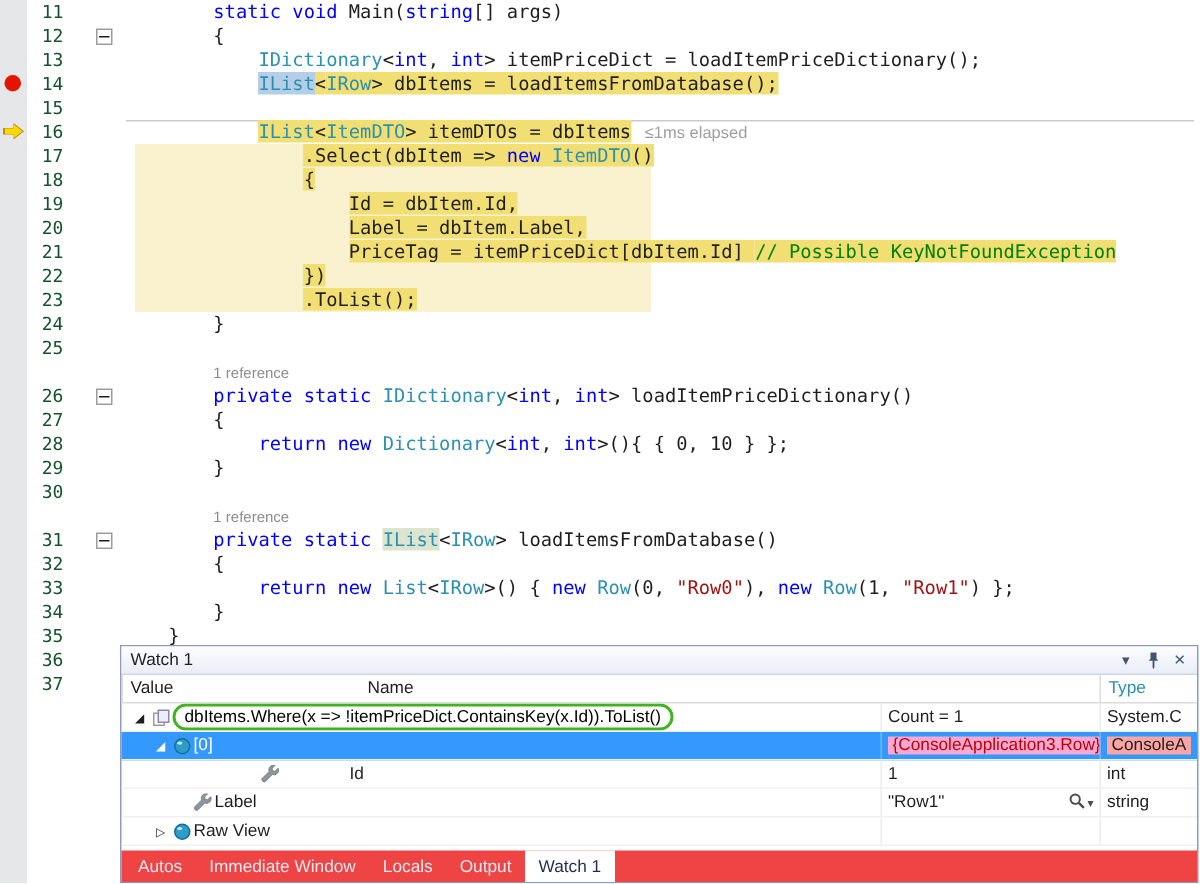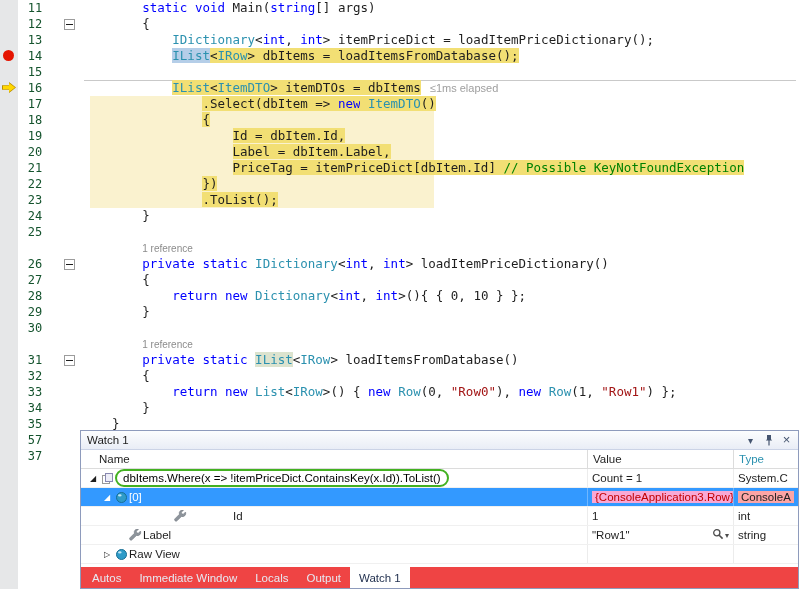--- a/index.html
+++ b/index.html
@@ -100,21 +100,21 @@
       <div class="row"><span class="num">27</span><span class="fold"></span><span class="code"><span class="p">        {</span></span></div>
       <div class="row"><span class="num">28</span><span class="fold"></span><span class="code"><span class="p">            </span><span class="k">return</span><span class="p"> </span><span class="k">new</span><span class="p"> </span><span class="t">Dictionary</span><span class="p">&lt;</span><span class="k">int</span><span class="p">, </span><span class="k">int</span><span class="p">&gt;(){ { 0, 10 } };</span></span></div>
       <div class="row"><span class="num">29</span><span class="fold"></span><span class="code"><span class="p">        }</span></span></div>
       <div class="row"><span class="num">30</span><span class="fold"></span><span class="code"></span></div>
       <div class="row"><span class="num"></span><span class="fold"></span><span class="code"><span class="p">        </span><span class="cl">1 reference</span></span></div>
       <div class="row"><span class="num">31</span><span class="fold"><span class="fbox"></span></span><span class="code"><span class="p">        </span><span class="k">private static</span><span class="p"> </span><span class="t ref">IList</span><span class="p">&lt;</span><span class="t">IRow</span><span class="p">&gt; loadItemsFromDatabase()</span></span></div>
       <div class="row"><span class="num">32</span><span class="fold"></span><span class="code"><span class="p">        {</span></span></div>
       <div class="row"><span class="num">33</span><span class="fold"></span><span class="code"><span class="p">            </span><span class="k">return</span><span class="p"> </span><span class="k">new</span><span class="p"> </span><span class="t">List</span><span class="p">&lt;</span><span class="t">IRow</span><span class="p">&gt;() { </span><span class="k">new</span><span class="p"> </span><span class="t">Row</span><span class="p">(0, </span><span class="s">"Row0"</span><span class="p">), </span><span class="k">new</span><span class="p"> </span><span class="t">Row</span><span class="p">(1, </span><span class="s">"Row1"</span><span class="p">) };</span></span></div>
       <div class="row"><span class="num">34</span><span class="fold"></span><span class="code"><span class="p">        }</span></span></div>
       <div class="row"><span class="num">35</span><span class="fold"></span><span class="code"><span class="p">    }</span></span></div>
-      <div class="row"><span class="num">57</span><span class="fold"></span><span class="code"><span class="p">}</span></span></div>
+      <div class="row"><span class="num">36</span><span class="fold"></span><span class="code"><span class="p">}</span></span></div>
       <div class="row"><span class="num">37</span><span class="fold"></span><span class="code"></span></div>
     </div>
 
   <div class="bp"></div>
   <div class="arr outer"></div>
   <div class="arr inner"></div>
 
   <div class="watch">
     <div class="w-title">
       <span>Watch 1</span>
@@ -122,22 +122,22 @@
         <span class="tbtn">▾</span>
         <span class="tbtn">
             <svg width="10" height="12" viewBox="0 0 10 12">
               <path d="M3 1h4v4.2l1.2 1.3H5.6V11l-.6 1-.6-1V6.5H1.8L3 5.2z" fill="#44546F"></path>
             </svg>
           </span>
         <span class="tbtn close">×</span>
       </span>
     </div>
     <div class="w-header">
+      <div class="hc v">Value</div>
       <div class="hc n">Name</div>
-      <div class="hc v">Value</div>
       <div class="hc t">Type</div>
     </div>
     <div>
         <div class="w-row">
           <div class="c-name" style="padding-left: 6px;">
             <span class="expander">◢</span>
             <span class="w-icon">
               <svg width="13" height="13" viewBox="0 0 13 13">
                 <rect x="1.5" y="3.5" width="7" height="8" fill="#fff" stroke="#9A9A9A"></rect>
                 <rect x="4.5" y="1.5" width="7" height="8" fill="#EDEDF7" stroke="#8888B0"></rect>

